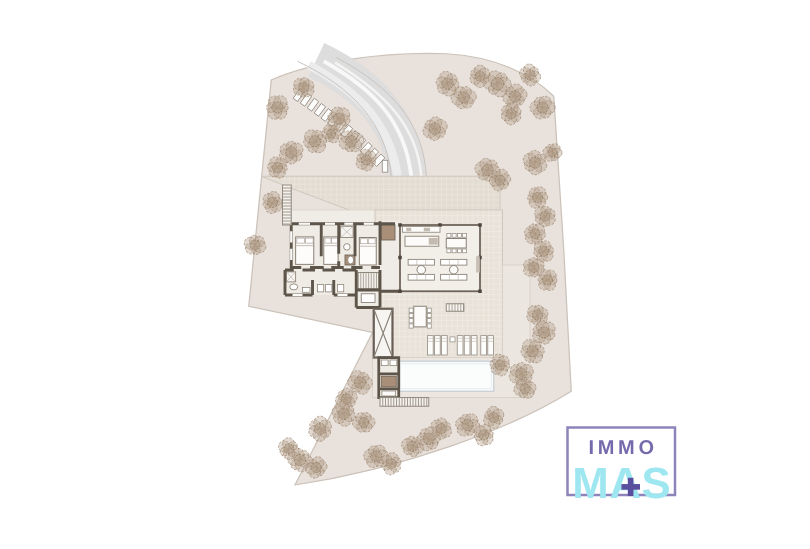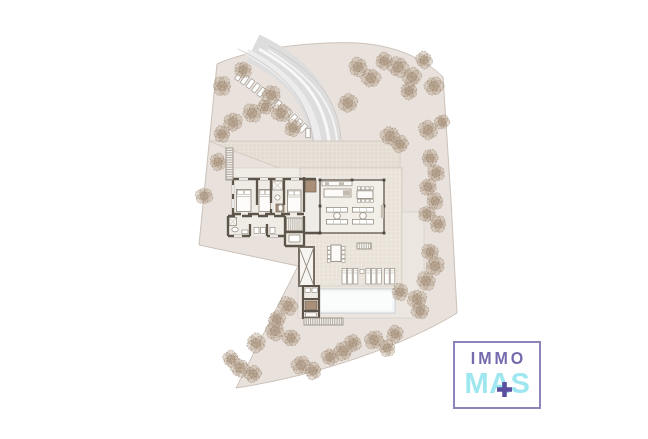--- a/index.html
+++ b/index.html
@@ -1,22 +1,22 @@
 <!DOCTYPE html>
 <html><head>
 <meta charset="utf-8">
 <style>
   html,body{margin:0;padding:0;background:#ffffff;}
   #stage{position:relative;width:648px;height:439px;background:#ffffff;overflow:hidden;
          font-family:"Liberation Sans",sans-serif;}
   #plan-svg{position:absolute;left:0;top:0;}
-  .logo{position:absolute;left:453px;top:341px;width:88px;height:68px;border:2px solid #8d84ba;
+  .logo{position:absolute;left:453px;top:341px;width:88px;height:56px;border:2px solid #8d84ba;
         background:#ffffff;box-sizing:border-box;text-align:center;}
   .logo .immo{margin-top:7px;font-size:16px;font-weight:bold;letter-spacing:3px;padding-left:3px;line-height:1.1;}
-  .logo .mas{margin-top:1px;font-size:29px;font-weight:bold;letter-spacing:.5px;line-height:1;padding-left:1px;}
+  .logo .mas{margin-top:1px;font-size:35px;font-weight:bold;letter-spacing:.5px;line-height:1;padding-left:1px;}
   .plus-icon{position:absolute;left:42px;top:39px;width:15px;height:15px;}
 </style>
 </head>
 <body>
 
 <div id="stage">
   <svg id="plan-svg" width="648" height="439" viewBox="0 0 648 439">
     <defs>
       <pattern id="pav" width="4.2" height="4.2" patternUnits="userSpaceOnUse">
         <rect width="4.2" height="4.2" fill="#e3dcd2"></rect>

